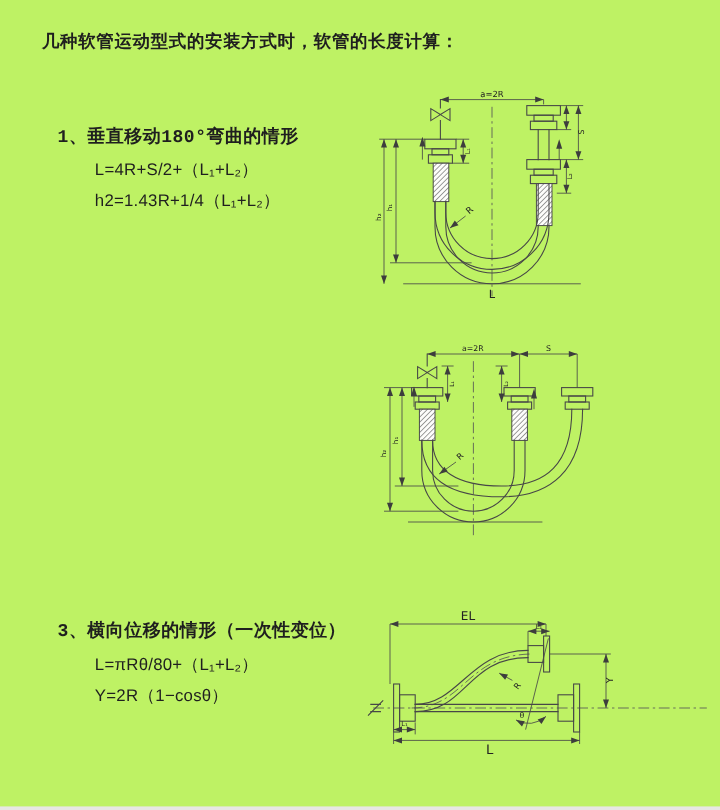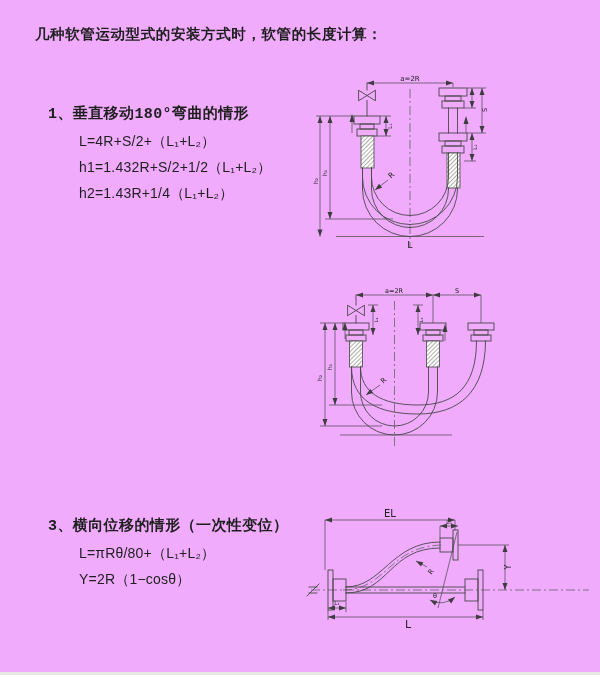--- a/index.html
+++ b/index.html
@@ -1,18 +1,18 @@
 <!DOCTYPE html>
 <html><head>
 <meta charset="utf-8">
 <style>
   html,body{margin:0;padding:0;background:#fff;}
   .page{
     position:relative; width:600px; height:675px; overflow:hidden;
-    background:#f0abfc; color:#1f1f1f;
+    background:#bef264; color:#1f1f1f;
     font-family:"Liberation Sans","DejaVu Sans",sans-serif;
   }
   .title{
     position:absolute; left:35px; top:25px;
     font-size:14.5px; font-weight:bold; letter-spacing:0.6px;
   }
   .section{position:absolute; left:48px;}
   .sec1{top:104px;} .sec2{top:300px;} .sec3{top:516px;}
   .sec-heading{font-size:15px; font-weight:bold; letter-spacing:0.4px;font-family:Liberation Mono, monospace;}
   .fline{
@@ -49,21 +49,20 @@
         <line x1="0" y1="0" x2="0" y2="3" stroke="#6e6e6e" stroke-width="1.1"></line>
       </pattern>
     </defs>
   </svg>
 
   <div class="title">几种软管运动型式的安装方式时，软管的长度计算：</div>
 
   <div class="section sec1">
     <div class="sec-heading">1、垂直移动180°弯曲的情形</div>
     <div class="fline">L=4R+S/2+（L₁+L₂）</div>
-    <div class="fline">h1=1.432R+S/2+1/2（L₁+L₂）</div>
     <div class="fline">h2=1.43R+1/4（L₁+L₂）</div>
   </div>
 
 
   <div class="section sec3">
     <div class="sec-heading">3、横向位移的情形（一次性变位）</div>
     <div class="fline">L=πRθ/80+（L₁+L₂）</div>
     <div class="fline">Y=2R（1−cosθ）</div>
   </div>
 

